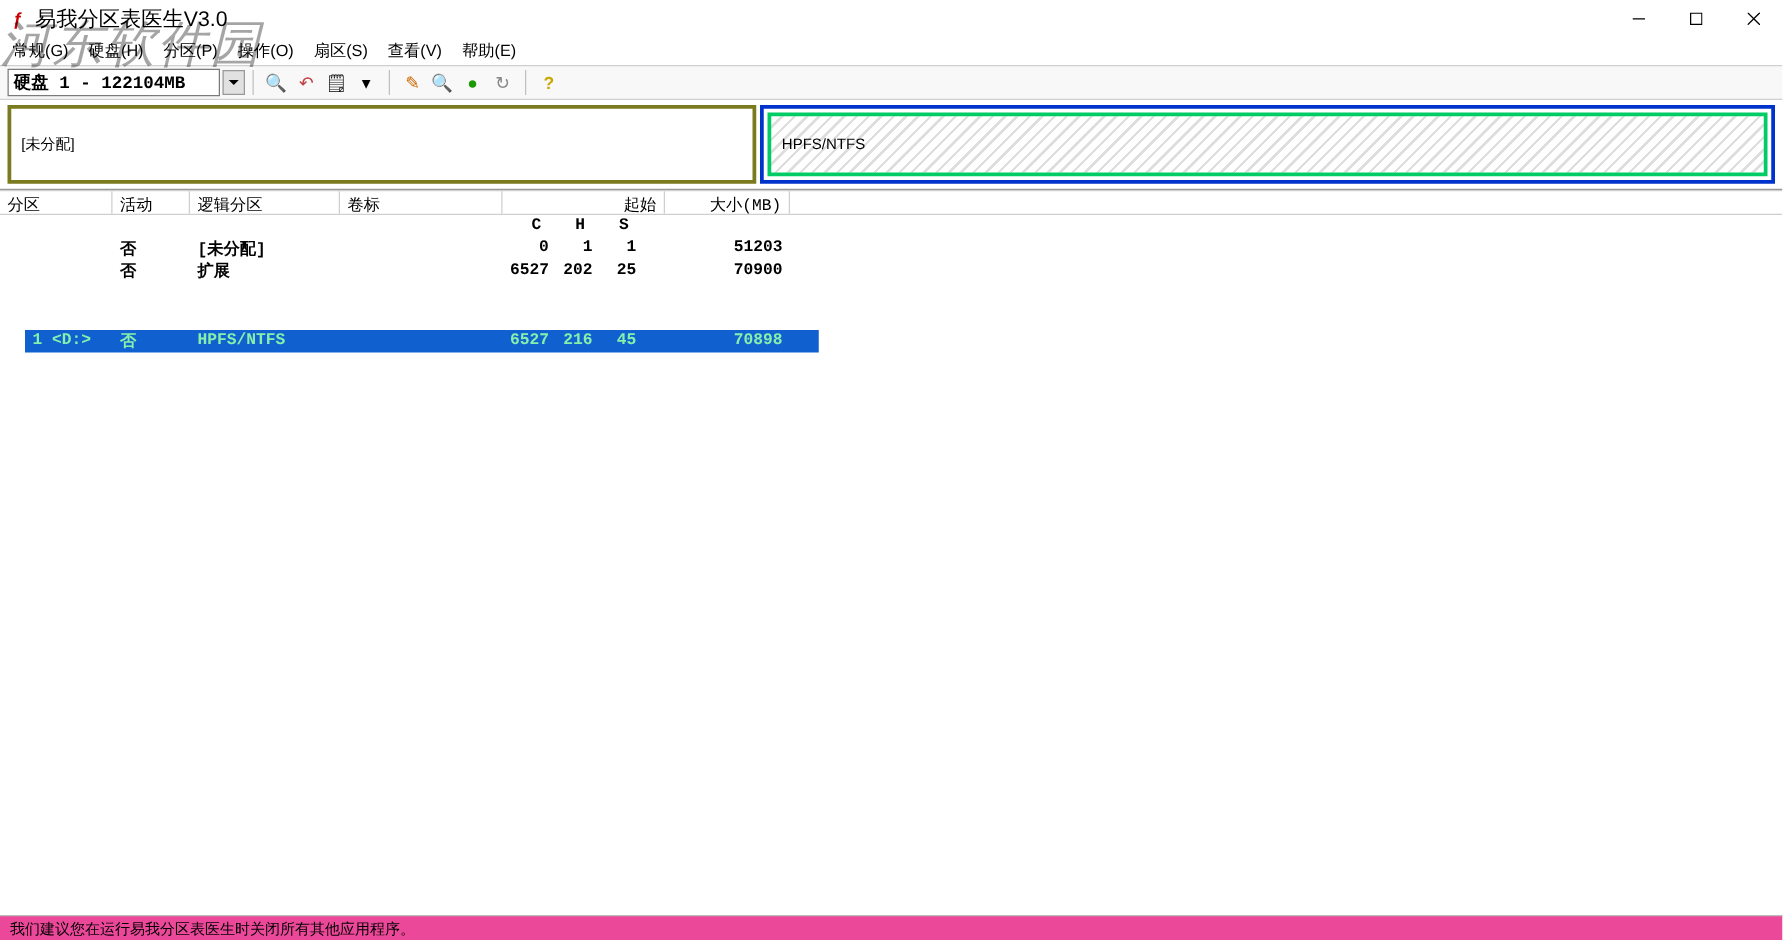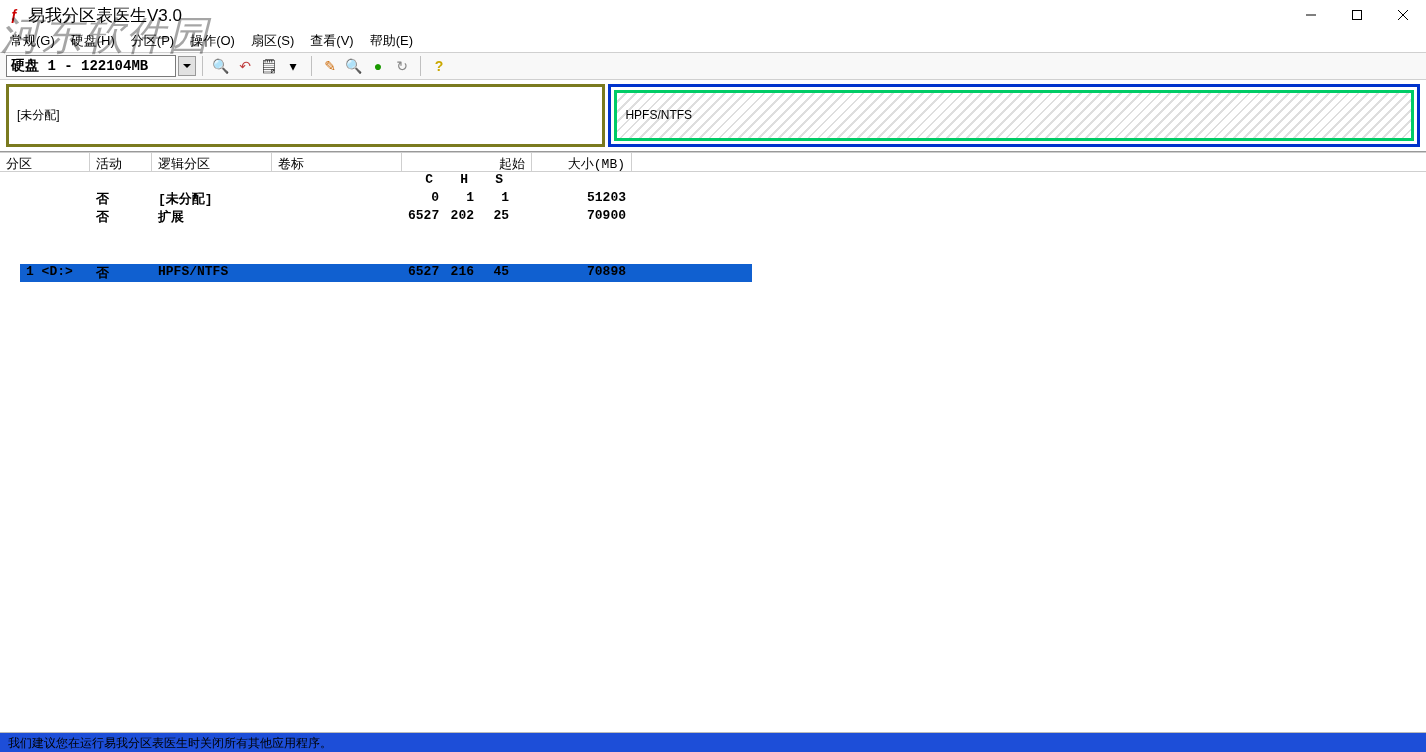--- a/index.html
+++ b/index.html
@@ -175,43 +175,43 @@
 .section-header {
   font-size: 14px; font-weight: normal;
   text-align: center;
   padding: 4px 0;
   border-top: 1px solid #cfcfcf;
   font-family: "Microsoft YaHei", SimSun, sans-serif;
 }
 
 .selected-row {
   background: #1060d0;
-  color: #000000;
-  width: 732px;
+  color: #86efac;
+  width: 635px;
   margin-left: 20px;
 }
 
 
 .watermark {
   position: absolute;
   top: 8px; left: 0;
   pointer-events: none;
   opacity: 0.35;
   font-size: 40px;
   font-weight: normal;
   font-style: italic;
   color: #000000;
   letter-spacing: 2px;
 }
 
 
 .statusbar {
   height: 20px;
   border-top: 1px solid #bbb;
-  background: #1d4ed8;
+  background: #ec4899;
   padding: 2px 8px;
   font-size: 12px;
 }
 </style>
 </head>
 <body>
 
 <div class="titlebar">
   <div class="titlebar-left">
     <span class="app-icon">ƒ</span>

